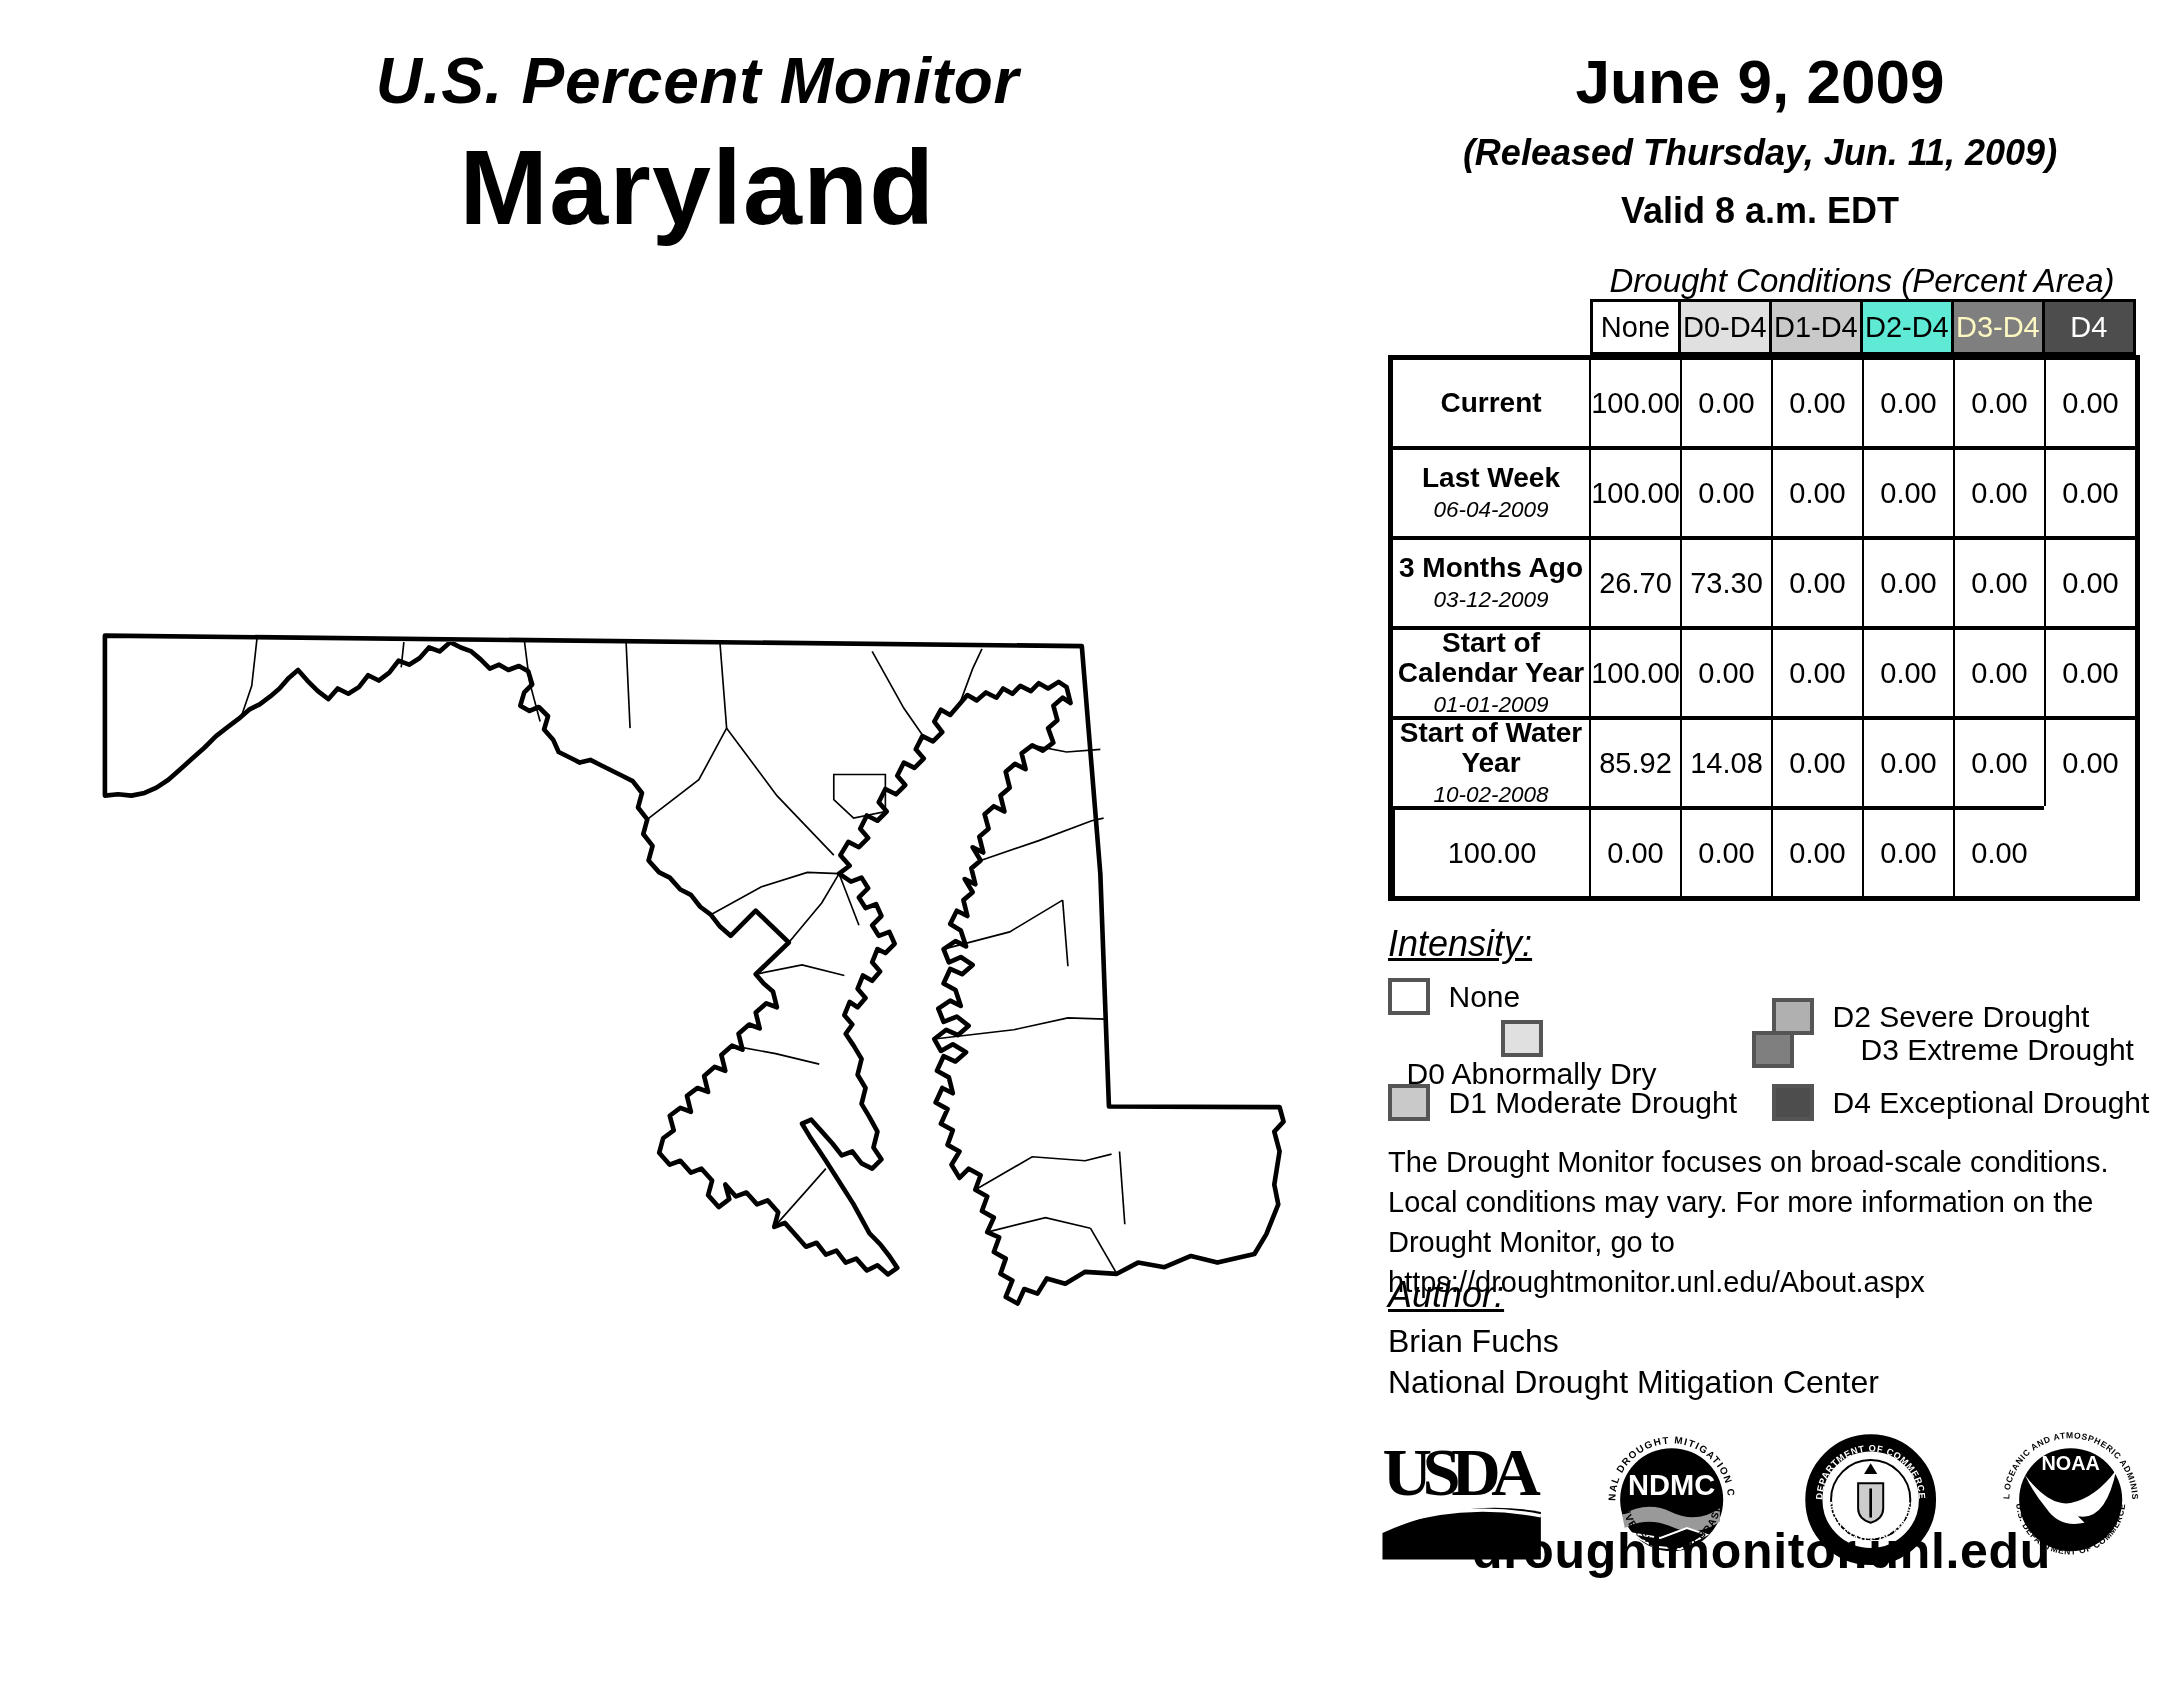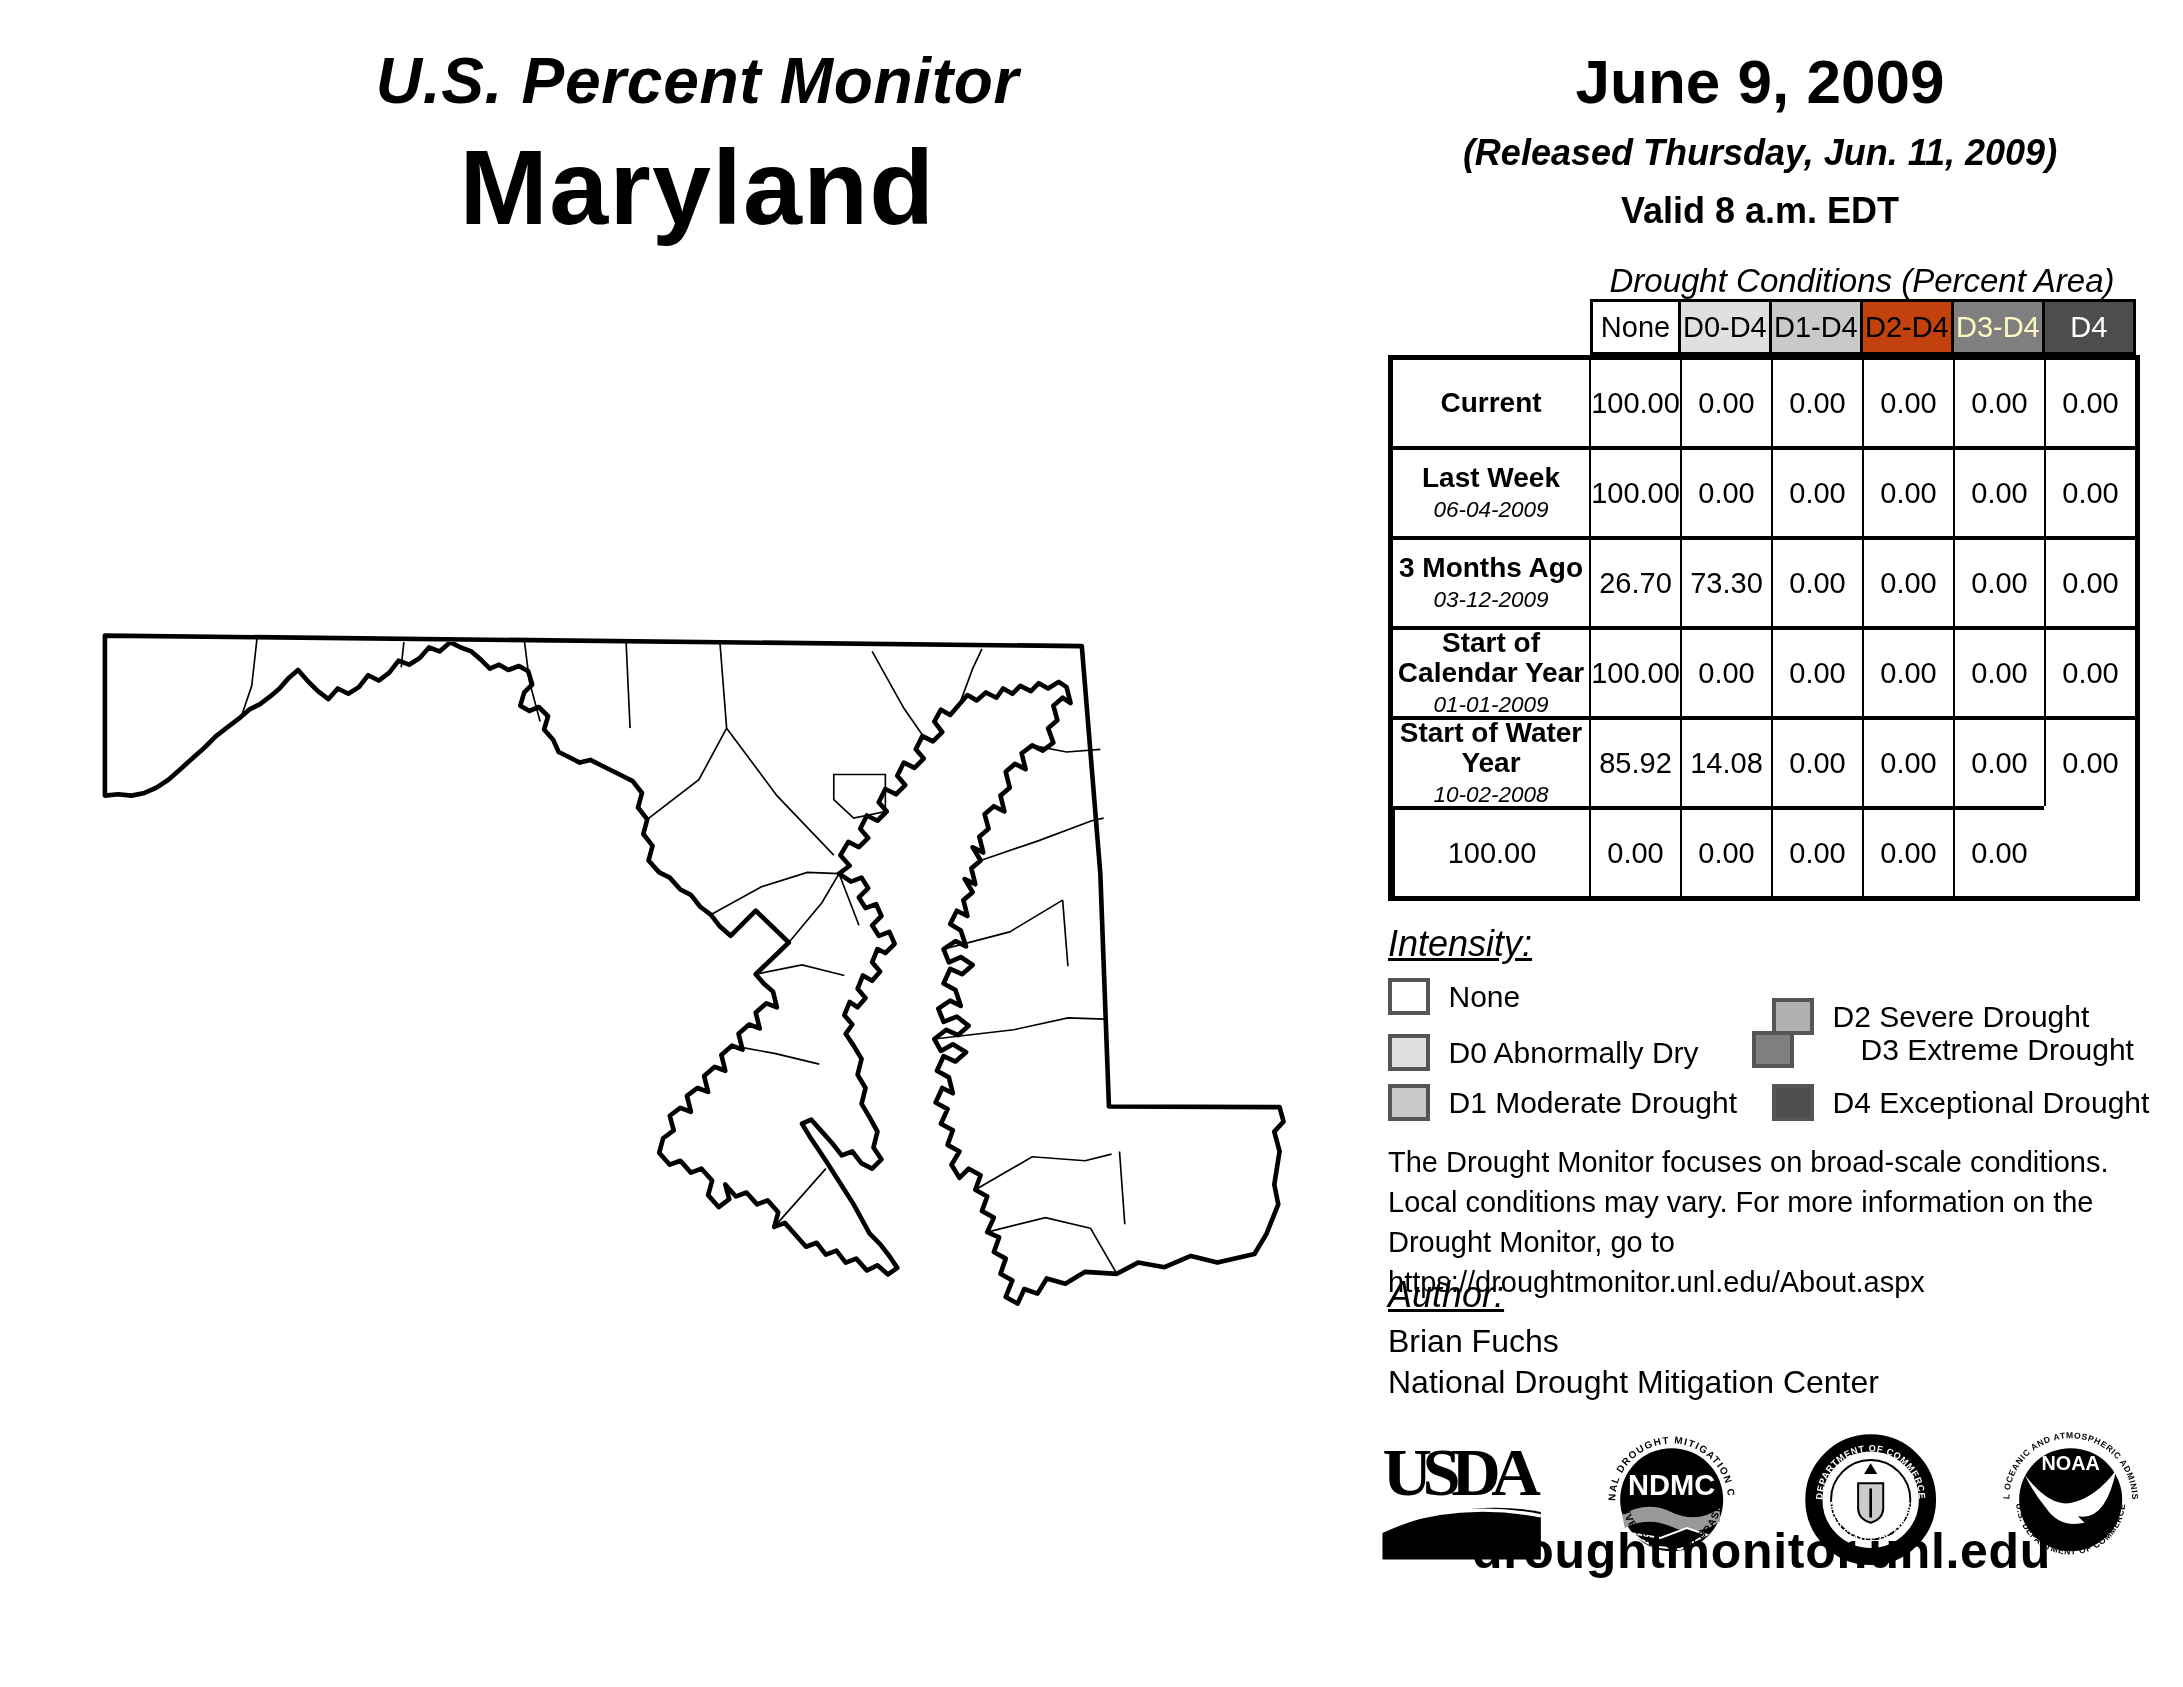--- a/index.html
+++ b/index.html
@@ -15,21 +15,21 @@
   .released-line{font-size:36px;font-weight:bold;font-style:italic;margin-top:14.6px;}
   .valid-line{font-size:36px;font-weight:bold;margin-top:16px;}
   
   .tbl-caption{left:1590px;top:262px;width:544px;text-align:center;font-size:33px;font-style:italic;}
   .dm-header{left:1590px;top:299px;display:grid;grid-template-columns:repeat(6,91px);height:56px;}
   .dm-header .hcell{border:3.3px solid #000;margin-left:-3.3px;display:flex;align-items:center;justify-content:center;font-size:29px;}
   .dm-header .hcell:first-child{margin-left:0;}
   .hc0{background:#ffffff;color:#000;}
   .hc1{background:#e0e0e0;color:#000;}
   .hc2{background:#c9c9c9;color:#000;}
-  .hc3{background:#c2410c;color:#000;}
+  .hc3{background:#5eead4;color:#000;}
   .hc4{background:#7f7f7f;color:#fef9c3;}
   .hc5{background:#4d4d4d;color:#fff;}
   .dm-body{left:1388px;top:355px;border:5.3px solid #000;display:grid;grid-template-columns:196px repeat(6,91px);}
   .dm-body .cell{border-left:2px solid #000;border-top:4.6px solid #000;height:86px;display:flex;flex-direction:column;align-items:center;justify-content:center;font-size:29px;background:#fff;}
   .dm-body .row0{border-top:none;}
   .dm-body .lab{border-left:none;}
   .rlabel{font-weight:bold;font-size:28px;line-height:1.08;text-align:center;}
   .rdate{font-style:italic;font-size:22.5px;margin-top:4px;}
   
   .intensity-title{left:1388px;top:923px;font-size:36px;font-style:italic;text-decoration:underline;}
@@ -256,21 +256,21 @@
   <div class="cell">0.00</div>
   <div class="cell">0.00</div>
 </div>
 
 <div class="abs intensity-title">Intensity:</div>
 <div class="abs legend">
   <div class="lrow" style="left:0;top:0;">
     <span class="swatch sw0"></span>
     <span class="ltext">None</span>
   </div>
-  <div class="lrow" style="left:0;top:56px;">
+  <div class="lrow" style="left:0;top:42px;flex-direction:column;">
     <span class="swatch sw1"></span>
     <span class="ltext">D0 Abnormally Dry</span>
   </div>
   <div class="lrow" style="left:0;top:106px;">
     <span class="swatch sw2"></span>
     <span class="ltext">D1 Moderate Drought</span>
   </div>
   <div class="lrow" style="left:384px;top:0;margin-top:20px;">
     <span class="swatch sw3"></span>
     <span class="ltext">D2 Severe Drought</span>

